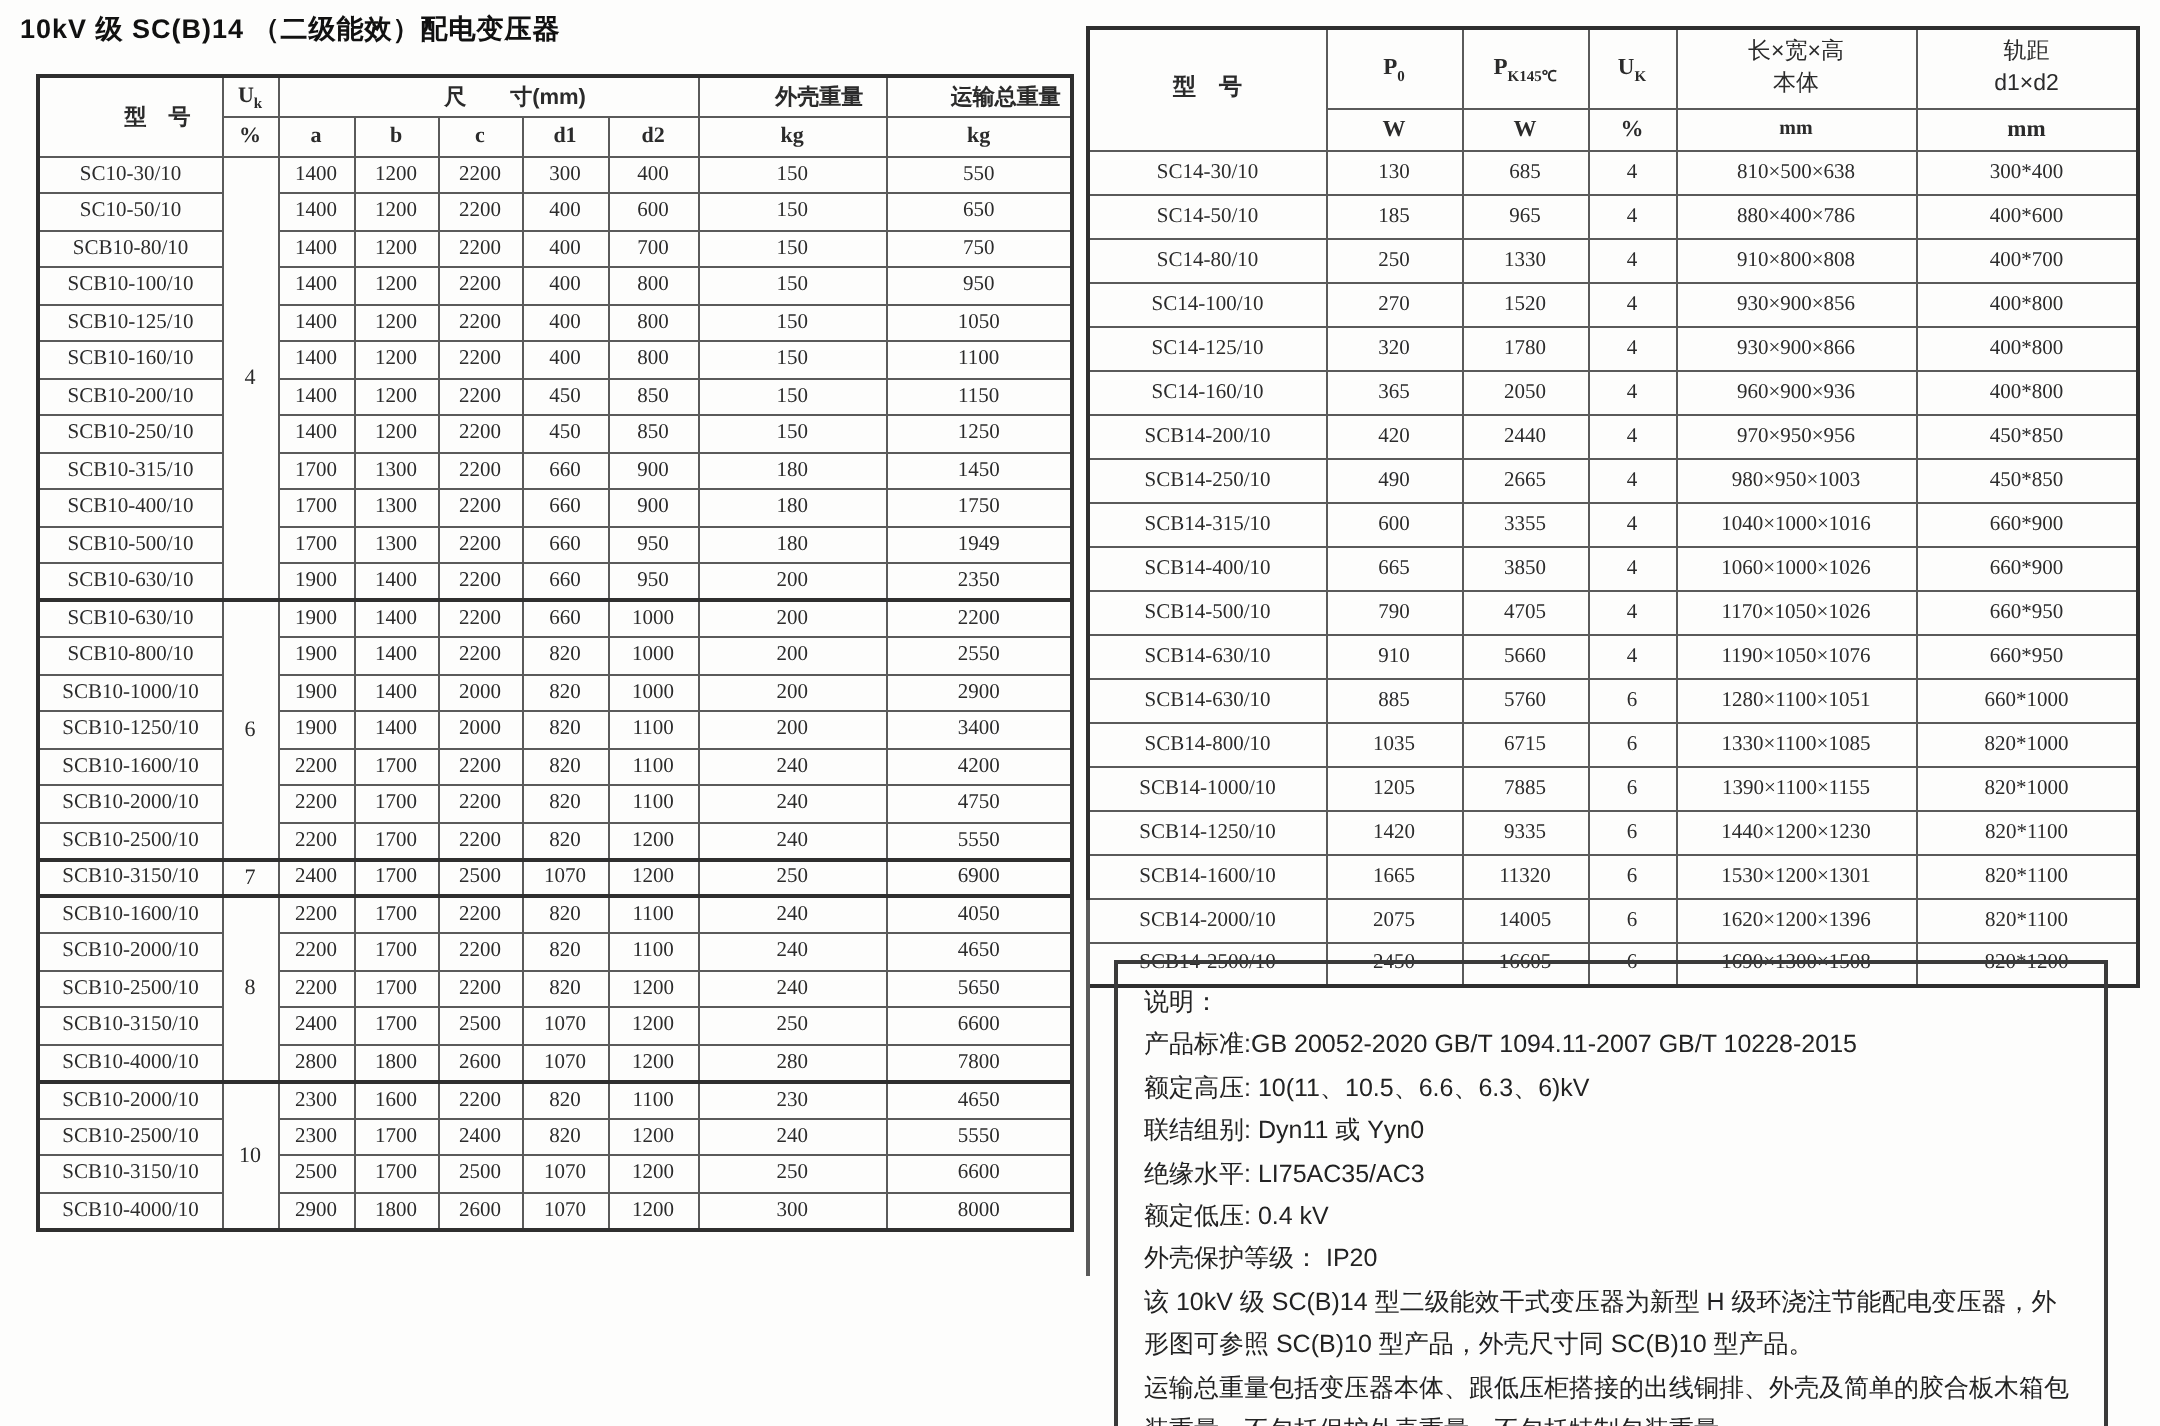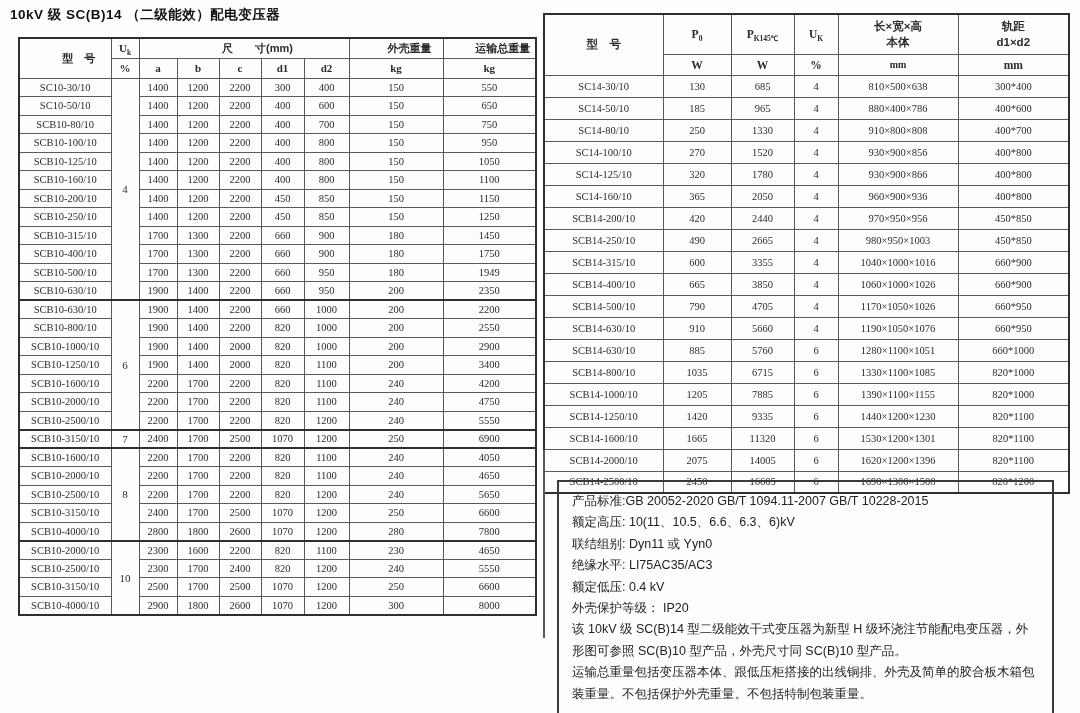--- a/index.html
+++ b/index.html
@@ -30,21 +30,21 @@
   #left-table tbody td{font-family:"Liberation Serif",serif;font-size:10.5px;}
   #left-table tbody tr.group-end td{border-bottom:2px solid #2f2f2f;}
   #left-table td.uk{border-bottom:2px solid #2f2f2f;font-size:11px;}
   
   #right-table{left:543px;top:13px;width:525px;border:2px solid #2f2f2f;}
   #right-table thead tr.r1{height:40px;}
   #right-table thead tr.r2{height:21px;}
   #right-table thead th{font-size:11.5px;font-weight:bold;}
   #right-table thead th.cjk{font-family:"Liberation Sans",sans-serif;line-height:15px;}
   #right-table thead th.lat{font-family:"Liberation Serif",serif;}
-  #right-table thead th .two-line{display:block;line-height:16px;font-weight:bold;}
+  #right-table thead th .two-line{display:block;line-height:16px;font-weight:normal;}
   #right-table tbody tr{height:22px;}
   #right-table tbody td{font-family:"Liberation Serif",serif;font-size:10.5px;}
   sub{font-size:7.5px;line-height:0;}
   
   .notes-box{
     position:absolute;left:557px;top:480px;width:497px;height:320px;
     box-sizing:border-box;border:2px solid #3a3a3a;background:transparent;
     padding:9px 12px 10px 13px;
   }
   .note-line{
@@ -576,20 +576,21 @@
         <td>6</td>
         <td>1690×1300×1508</td>
         <td>820*1200</td>
       </tr>
     </tbody>
 </table>
 
 <div class="divider-line"></div>
 
 <div class="notes-box">
+    <div class="note-line">说明：</div>
     <div class="note-line">产品标准:GB 20052-2020 GB/T 1094.11-2007 GB/T 10228-2015</div>
     <div class="note-line">额定高压: 10(11、10.5、6.6、6.3、6)kV</div>
     <div class="note-line">联结组别: Dyn11 或 Yyn0</div>
     <div class="note-line">绝缘水平: LI75AC35/AC3</div>
     <div class="note-line">额定低压: 0.4 kV</div>
     <div class="note-line">外壳保护等级： IP20</div>
     <div class="note-line">该 10kV 级 SC(B)14 型二级能效干式变压器为新型 H 级环浇注节能配电变压器，外形图可参照 SC(B)10 型产品，外壳尺寸同 SC(B)10 型产品。</div>
     <div class="note-line">运输总重量包括变压器本体、跟低压柜搭接的出线铜排、外壳及简单的胶合板木箱包装重量。不包括保护外壳重量。不包括特制包装重量。</div>
   </div>
 

